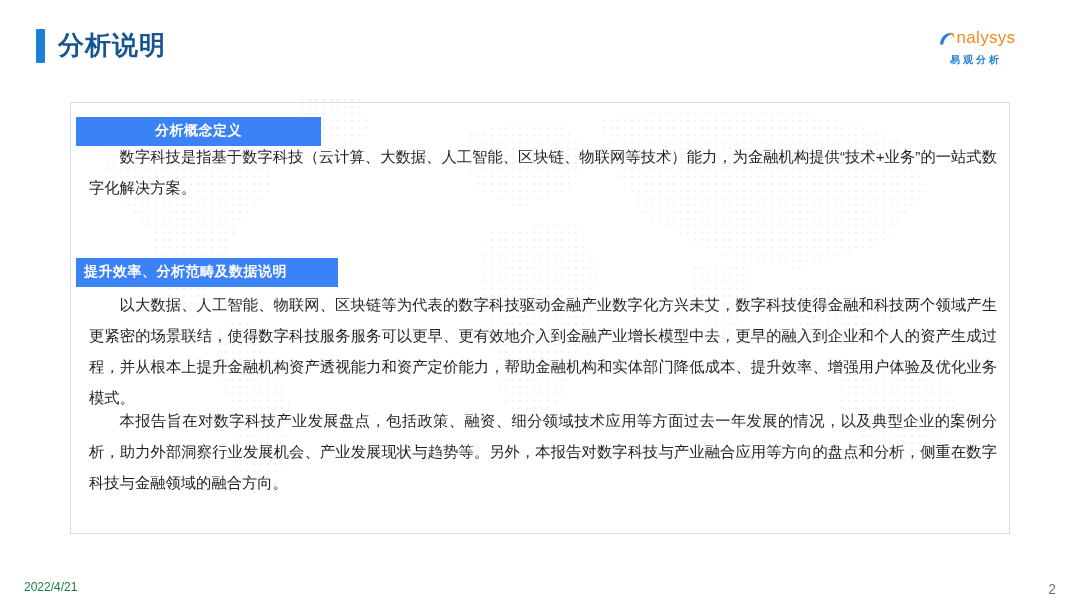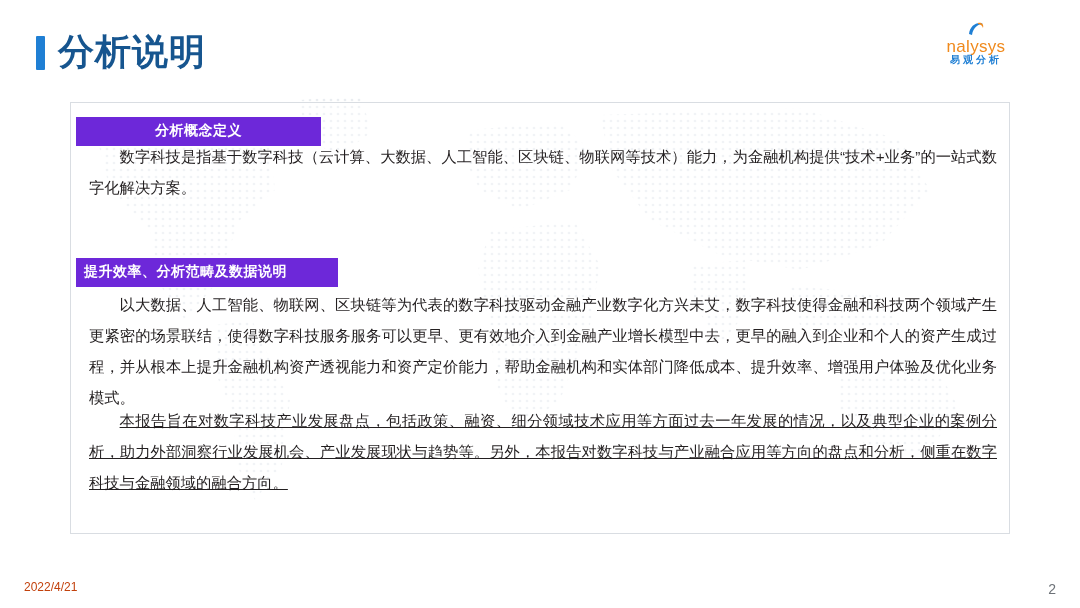--- a/index.html
+++ b/index.html
@@ -33,36 +33,35 @@
     left: 36px; top: 28px;
     display: flex; align-items: center;
   }
   .title-accent {
     width: 9px; height: 34px;
     background: #1f7fd4;
     margin-right: 13px;
     border-radius: 1px;
   }
   .title-text {
-    font-size: 36px;
+    font-size: 26px;
     color: #16558f;
     letter-spacing: 1px;
     font-weight: bold;
   }
 
   .brand {
     position: absolute;
     right: 34px; top: 26px;
     text-align: center;
     width: 140px;
   }
   .brand-logo {
     display: flex; align-items: center; justify-content: center;
     height: 24px;
-    flex-direction: column;
   }
   .brand-swoosh {
     width: 18px; height: 18px;
     margin-right: 2px;
     position: relative;
   }
   .brand-word {
     font-size: 17px;
     color: #f08a1d;
     letter-spacing: 0.3px;
@@ -79,21 +78,21 @@
   .card {
     position: absolute;
     left: 70px; top: 102px;
     width: 940px; height: 432px;
     border: 1px solid #d9dde2;
     background: rgba(255,255,255,0.35);
   }
 
   .tag {
     display: inline-block;
-    background: #6d28d9;
+    background: #3b82f6;
     color: #ffffff;
     font-size: 14px;
     font-weight: bold;
     letter-spacing: 0.5px;
     padding: 5px 0 6px 0;
     text-align: center;
   }
   .tag-1 {
     position: absolute;
     left: 5px; top: 14px;
@@ -111,28 +110,28 @@
     position: absolute;
     color: #231f20;
     font-size: 15.3px;
     line-height: 31px;
     text-align: justify;
     text-justify: inter-ideograph;
     text-indent: 2em;
   }
   .p1 { left: 18px; top: 38px; width: 908px; }
   .p2 { left: 18px; top: 186px; width: 908px; }
-  .p3 { left: 18px; top: 302px; width: 908px; text-decoration: underline; }
+  .p3 { left: 18px; top: 302px; width: 908px; }
 
   
   .footer-date {
     position: absolute;
     left: 24px; bottom: 14px;
     font-size: 12px;
-    color: #c2410c;
+    color: #15803d;
   }
   .footer-center {
     position: absolute;
     left: 0; right: 0; bottom: 14px;
     text-align: center;
     font-size: 12px;
     color: #6d7278;
   }
   .footer-page {
     position: absolute;

